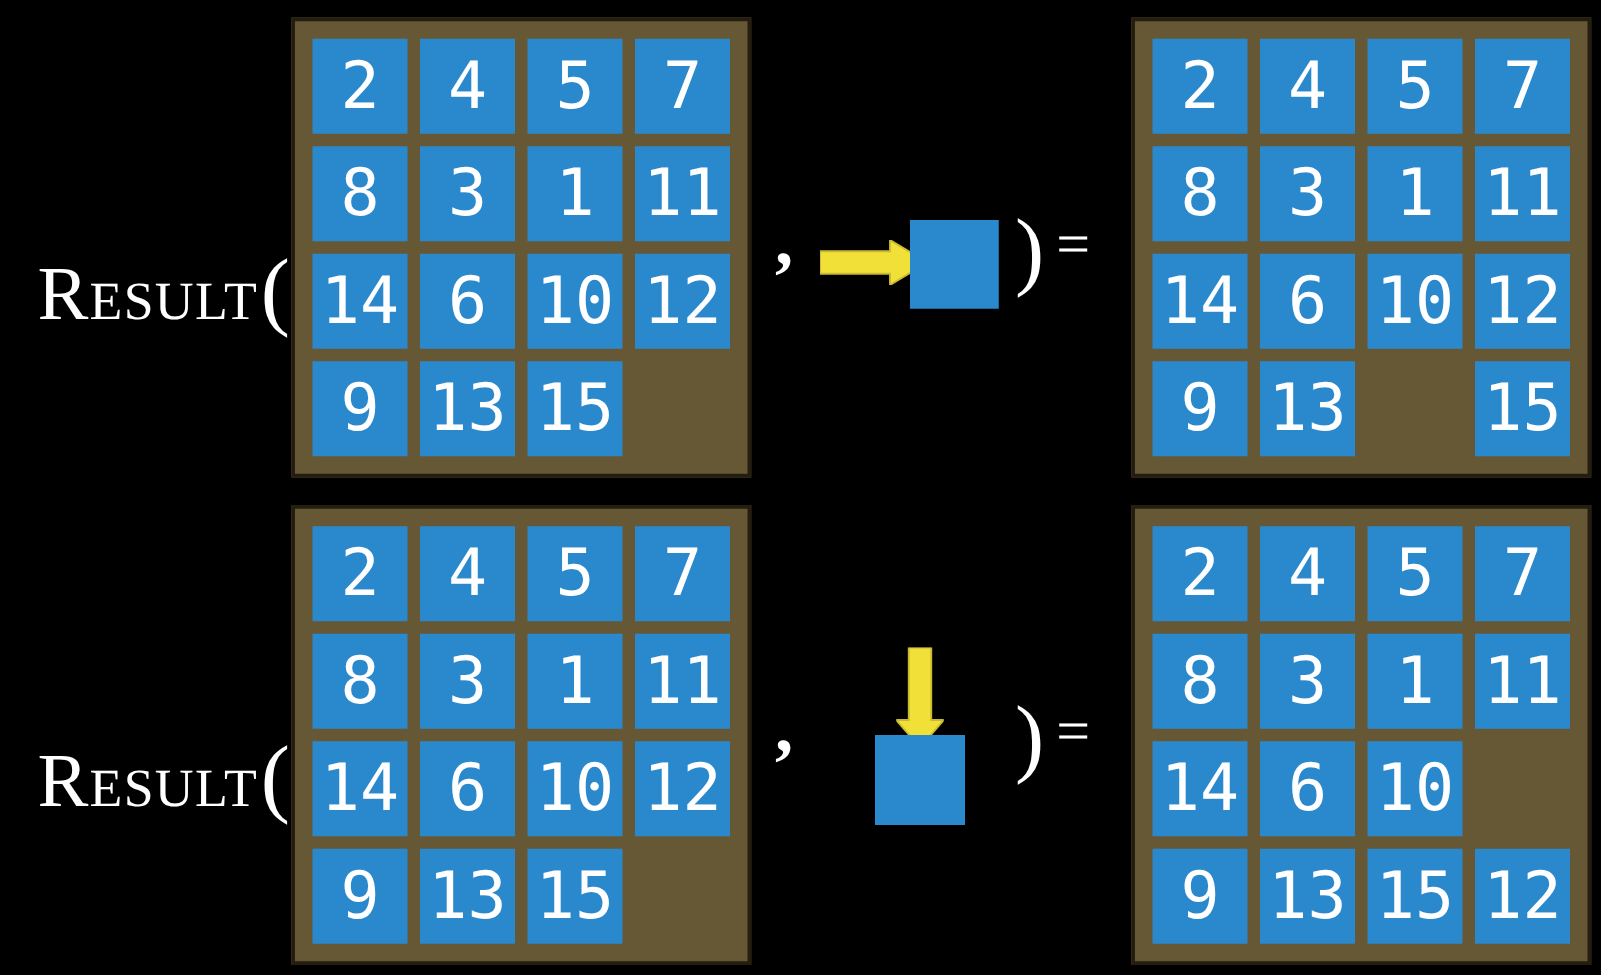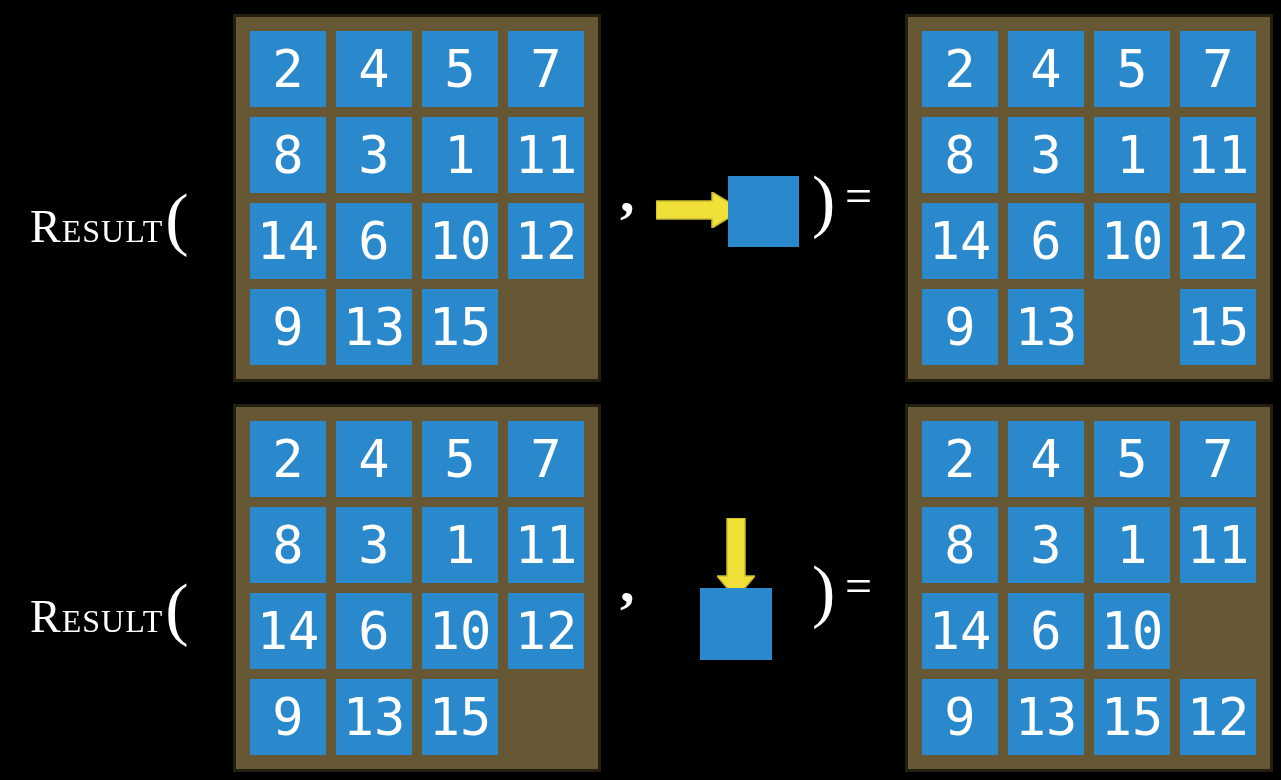--- a/index.html
+++ b/index.html
@@ -25,21 +25,21 @@
   .row{position:absolute;left:0;width:1281px;height:390px;}
   .row-0{top:0;}
   .row-1{top:390px;}
 
   
   .func-label{
     position:absolute;left:30px;top:161px;
     display:flex;align-items:baseline;
   }
   .func-word{
-    font-size:46px;line-height:1.15;
+    font-size:61px;line-height:1.15;
     font-variant:small-caps;
     letter-spacing:1px;
     white-space:pre;
     margin-top:40px;
   }
   .big-paren{
     font-size:70px;line-height:1;
     font-weight:400;
     margin-left:2px;
   }

